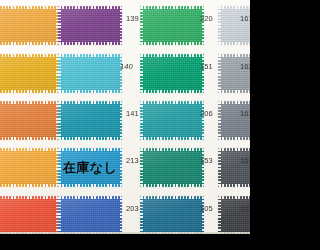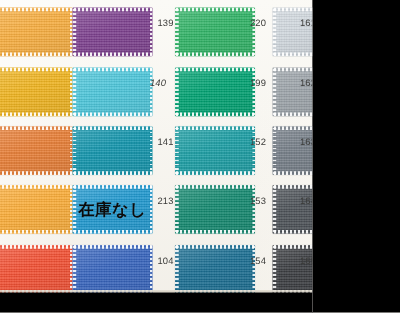--- a/index.html
+++ b/index.html
@@ -240,21 +240,21 @@
         </div>
         <div class="swatch-cell" style="left: 0px;">
           <div class="swatch-chip" style="left: 140px; width: 64px; background: rgb(0, 160, 112);">
             <div class="weave"></div>
             <div class="sheen"></div>
             <div class="pink-edge-top"></div>
             <div class="pink-edge-bottom"></div>
             <div class="pink-edge-left"></div>
             <div class="pink-edge-right"></div>
           </div>
-          <div class="swatch-label" style="left: 200px;">199</div>
+          <div class="swatch-label" style="left: 200px;">151</div>
         </div>
         <div class="swatch-cell" style="left: 0px;">
           <div class="swatch-chip" style="left: 218px; width: 40px; background: rgb(155, 162, 168);">
             <div class="weave"></div>
             <div class="sheen"></div>
             <div class="pink-edge-top"></div>
             <div class="pink-edge-bottom"></div>
             <div class="pink-edge-left"></div>
           </div>
           <div class="swatch-label" style="left: 240px;">162</div>
@@ -283,21 +283,21 @@
         </div>
         <div class="swatch-cell" style="left: 0px;">
           <div class="swatch-chip" style="left: 140px; width: 64px; background: rgb(32, 160, 166);">
             <div class="weave"></div>
             <div class="sheen"></div>
             <div class="pink-edge-top"></div>
             <div class="pink-edge-bottom"></div>
             <div class="pink-edge-left"></div>
             <div class="pink-edge-right"></div>
           </div>
-          <div class="swatch-label" style="left: 200px;">152</div>
+          <div class="swatch-label" style="left: 200px;">206</div>
         </div>
         <div class="swatch-cell" style="left: 0px;">
           <div class="swatch-chip" style="left: 218px; width: 40px; background: rgb(120, 129, 138);">
             <div class="weave"></div>
             <div class="sheen"></div>
             <div class="pink-edge-top"></div>
             <div class="pink-edge-bottom"></div>
             <div class="pink-edge-left"></div>
           </div>
           <div class="swatch-label" style="left: 240px;">163</div>
@@ -359,32 +359,32 @@
         </div>
         <div class="swatch-cell" style="left: 0px;">
           <div class="swatch-chip" style="left: 58px; width: 64px; background: rgb(54, 99, 187);">
             <div class="weave"></div>
             <div class="sheen"></div>
             <div class="pink-edge-top"></div>
             <div class="pink-edge-bottom"></div>
             <div class="pink-edge-left"></div>
             <div class="pink-edge-right"></div>
           </div>
-          <div class="swatch-label" style="left: 126px;">104</div>
+          <div class="swatch-label" style="left: 126px;">203</div>
         </div>
         <div class="swatch-cell" style="left: 0px;">
           <div class="swatch-chip" style="left: 140px; width: 64px; background: rgb(26, 109, 144);">
             <div class="weave"></div>
             <div class="sheen"></div>
             <div class="pink-edge-top"></div>
             <div class="pink-edge-bottom"></div>
             <div class="pink-edge-left"></div>
             <div class="pink-edge-right"></div>
           </div>
-          <div class="swatch-label" style="left: 200px;">154</div>
+          <div class="swatch-label" style="left: 200px;">105</div>
         </div>
         <div class="swatch-cell" style="left: 0px;">
           <div class="swatch-chip" style="left: 218px; width: 40px; background: rgb(58, 60, 64);">
             <div class="weave"></div>
             <div class="sheen"></div>
             <div class="pink-edge-top"></div>
             <div class="pink-edge-bottom"></div>
             <div class="pink-edge-left"></div>
           </div>
           <div class="swatch-label" style="left: 240px;">165</div>

